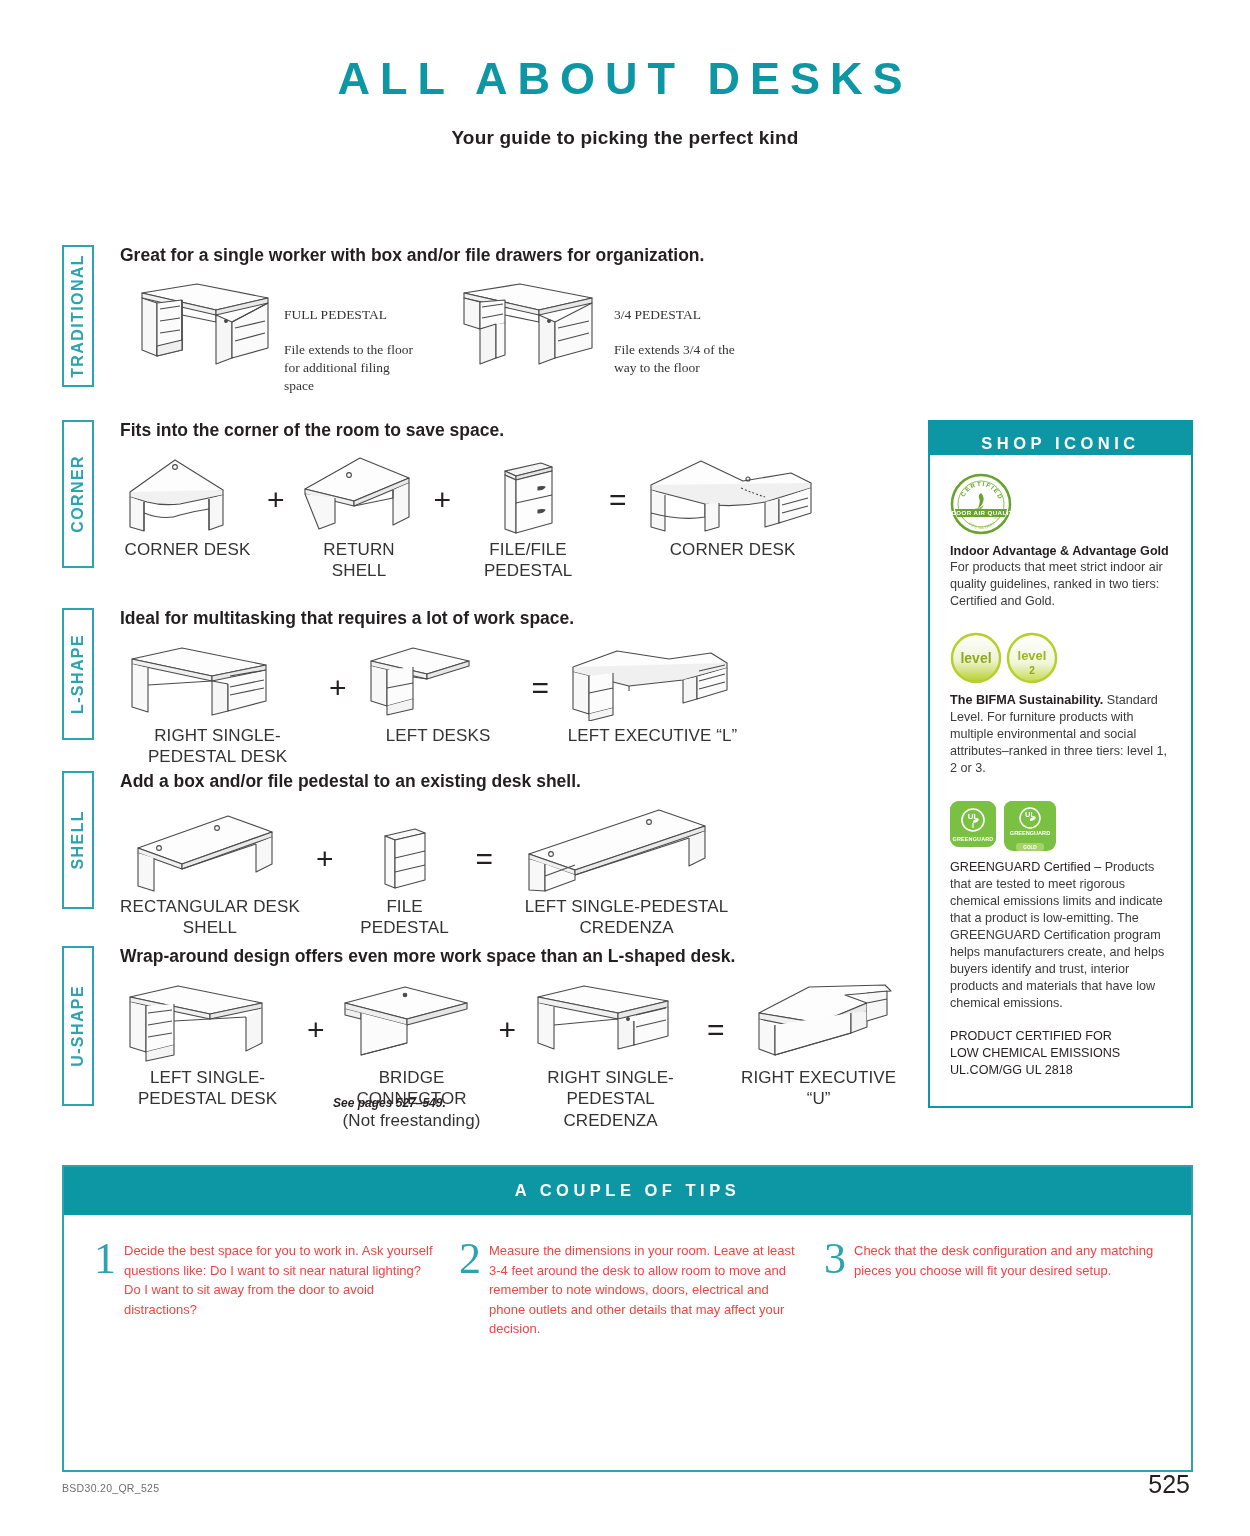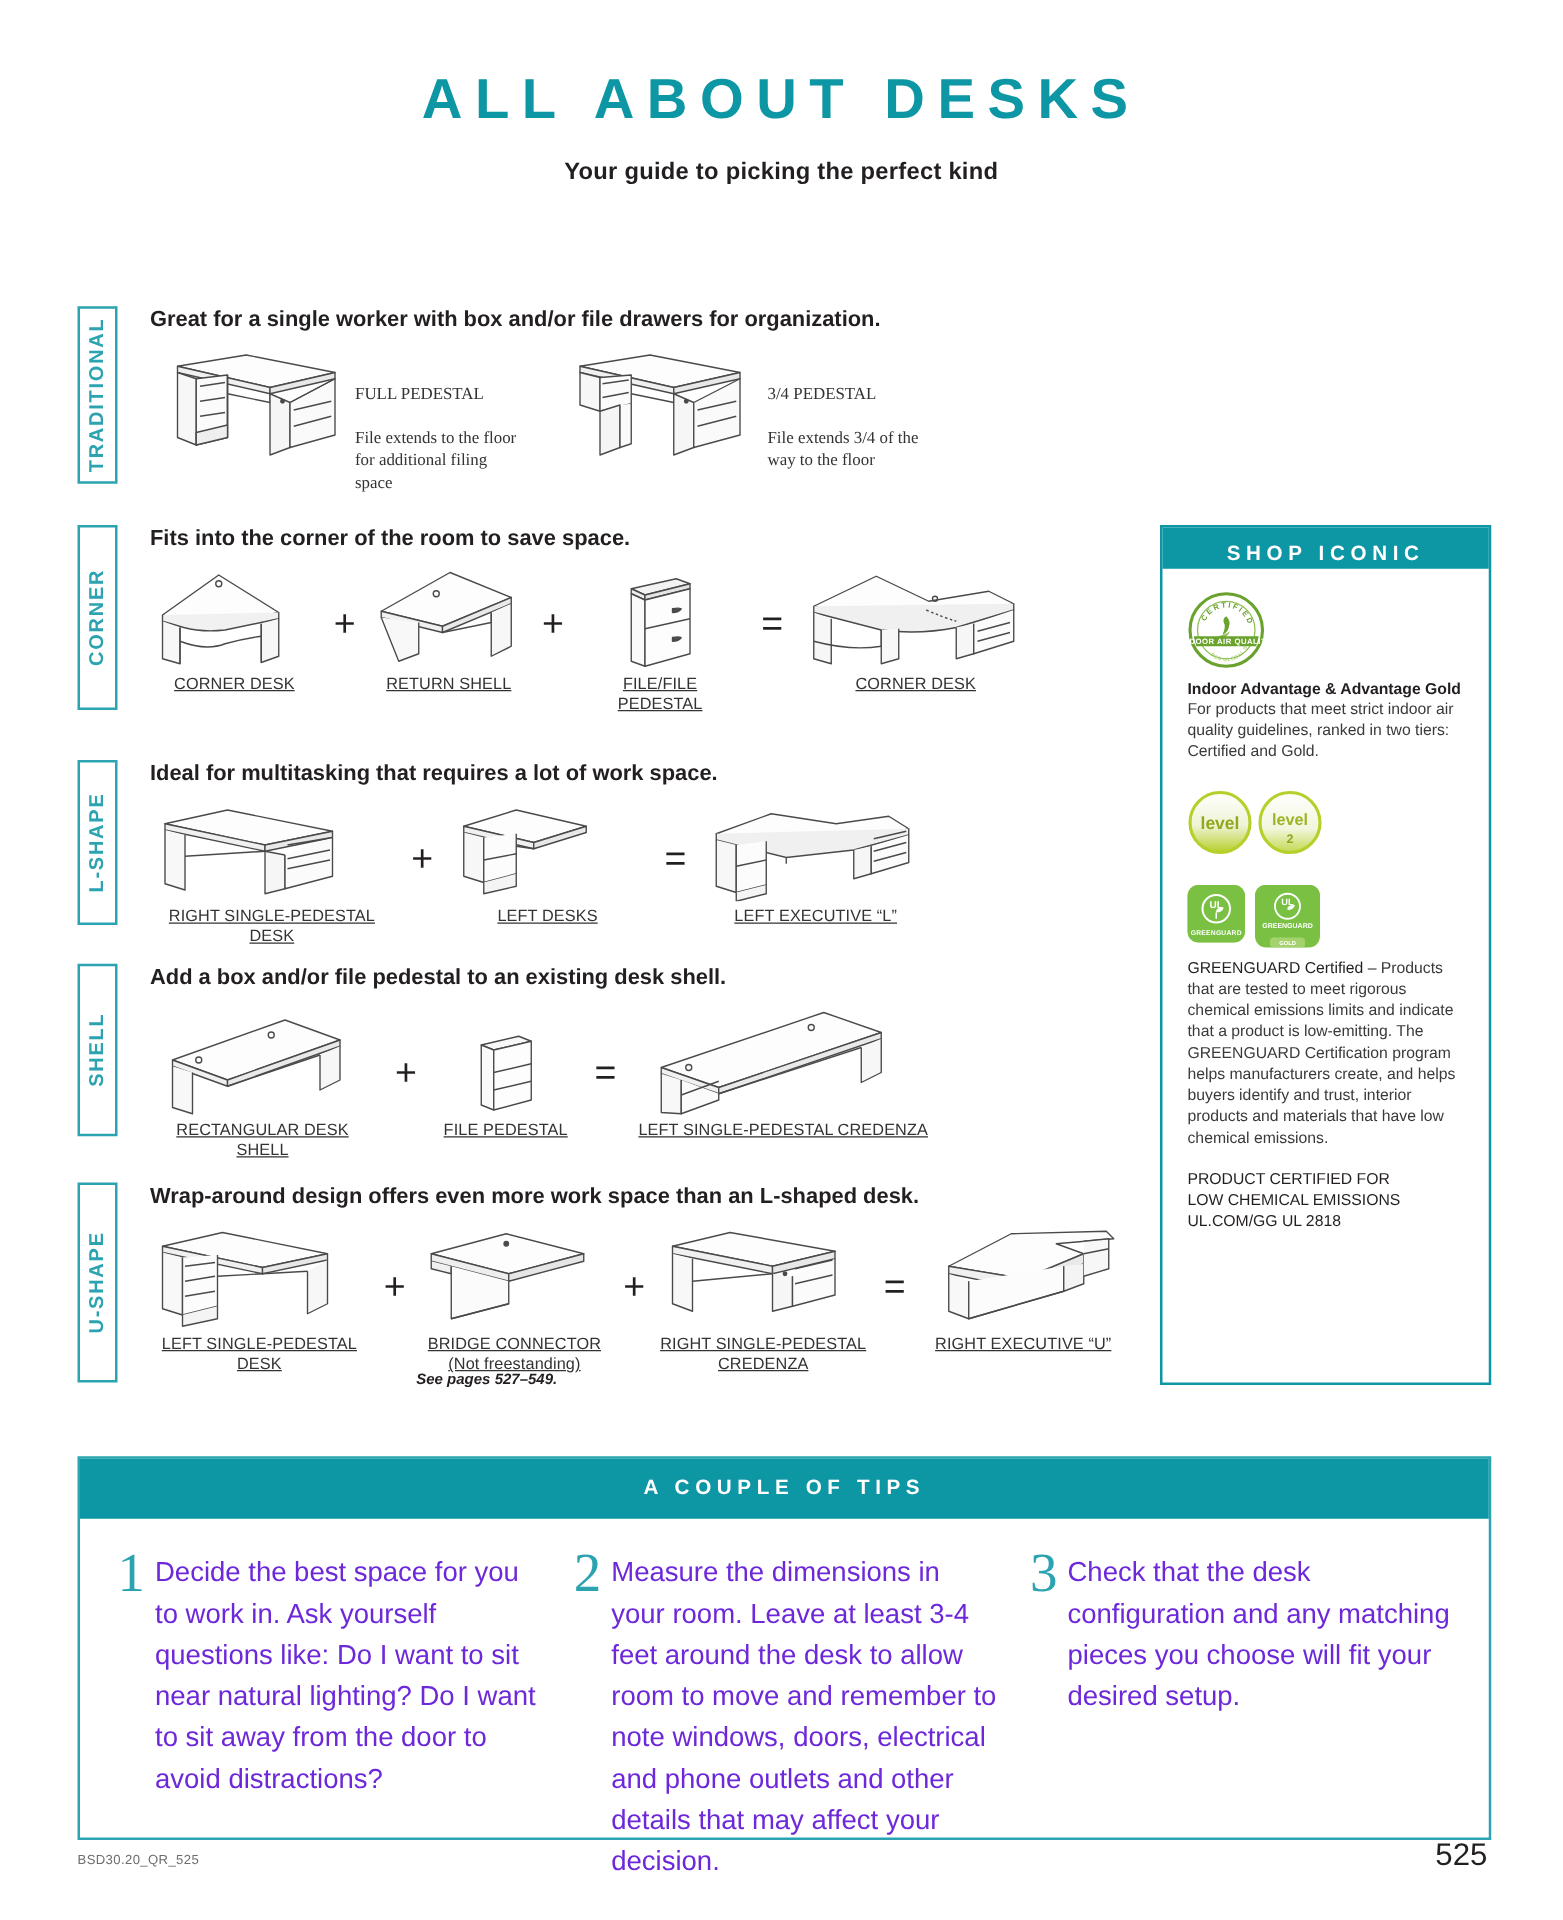--- a/index.html
+++ b/index.html
@@ -28,22 +28,22 @@
   .vtab span {
     writing-mode:vertical-rl; transform:rotate(180deg);
     color:#2ba3b0; font-weight:bold; font-size:16px; letter-spacing:1.4px;
     white-space:nowrap;
   }
   .sec-body { margin-left:58px; }
   .sec-head { font-size:17.5px; font-weight:bold; color:#231f20; }
   .row { display:flex; align-items:flex-start; margin-top:8px; }
   .item { text-align:center; }
   .item .cap {
-    font-size:13px; color:#333; letter-spacing:.1px; line-height:1.25;
-    margin-top:4px; white-space:pre-line;text-decoration:underline;
+    font-size:17px; color:#333; letter-spacing:.1px; line-height:1.25;
+    margin-top:4px; white-space:pre-line;
   }
   .op {
     font-size:30px; color:#231f20; font-weight:400;
     align-self:flex-start; line-height:1;
   }
   
   .trad-pair { display:flex; align-items:flex-start; gap:0; margin-top:10px;}
   .trad-block { display:flex; align-items:flex-start;font-family:Liberation Serif, serif; }
   .trad-txt { font-size:13.5px; line-height:1.32; color:#333; white-space:pre-line; }
   
@@ -83,21 +83,21 @@
   .tips-head {
     background:#0d96a4; color:#fff; text-align:center; font-weight:bold;
     font-size:16.5px; letter-spacing:4.5px; padding:14px 0 15px;
   }
   .tips-body { display:flex; padding:26px 28px 0 30px; gap:26px; }
   .tip { display:flex; flex:1; gap:8px; }
   .tip-num {
     color:#2ba3b0; font-size:44px; line-height:.82; font-weight:400;
     font-family:"Liberation Serif", serif;
   }
-  .tip-txt { font-size:22px; line-height:1.5; color:#6d28d9; }
+  .tip-txt { font-size:13px; line-height:1.5; color:#ef4444; }
   
   .foot-code {
     position:absolute; left:62px; top:1482px; font-size:10.5px; color:#6d6e71;
     letter-spacing:.3px;
   }
   .foot-page {
     position:absolute; right:60px; top:1470px; font-size:25px; color:#231f20;
   }
   svg { display:block; }
 </style>
@@ -528,20 +528,24 @@
                   <stop offset="60%" stop-color="#f2f6dd"></stop>
                 <stop offset="100%" stop-color="#c3d94f"></stop>
               </linearGradient>
             </defs>
             <circle cx="26" cy="26" r="24" fill="url(#g2)" stroke="#b7cf2a" stroke-width="2.5"></circle>
             <text x="26" y="28" font-size="13" fill="#9cb525" text-anchor="middle" font-family="Liberation Sans, sans-serif" font-weight="bold">level</text>
             <text x="26" y="42" font-size="10" fill="#8fa81c" text-anchor="middle" font-family="Liberation Sans, sans-serif" font-weight="bold">2</text>
           </svg>
         </div>
       </div>
+      <div class="cert-txt">
+        <b style="font-weight:bold;color:#231f20;">The BIFMA Sustainability.</b>
+        <span> Standard Level. For furniture products with multiple environmental and social attributes–ranked in three tiers: level 1, 2 or 3.</span>
+      </div>
     </div>
 
     <div class="cert" style="margin-top:24px;">
       <div class="cert-logos" style="align-items:flex-start;gap:8px;">
         <div class="gg">
           <svg width="46" height="46" viewBox="0 0 46 46">
             <rect x="0" y="0" width="46" height="46" rx="9" fill="#7ac143"></rect>
             <circle cx="23" cy="19" r="11" fill="none" stroke="#ffffff" stroke-width="1.6"></circle>
             <text x="23" y="18" font-size="8" fill="#fff" text-anchor="middle" font-family="Liberation Sans, sans-serif" font-weight="bold">UL</text>
             <path d="M23 22 q5 0 6 -4 q-7 0 -6 4Z" fill="#fff"></path>

